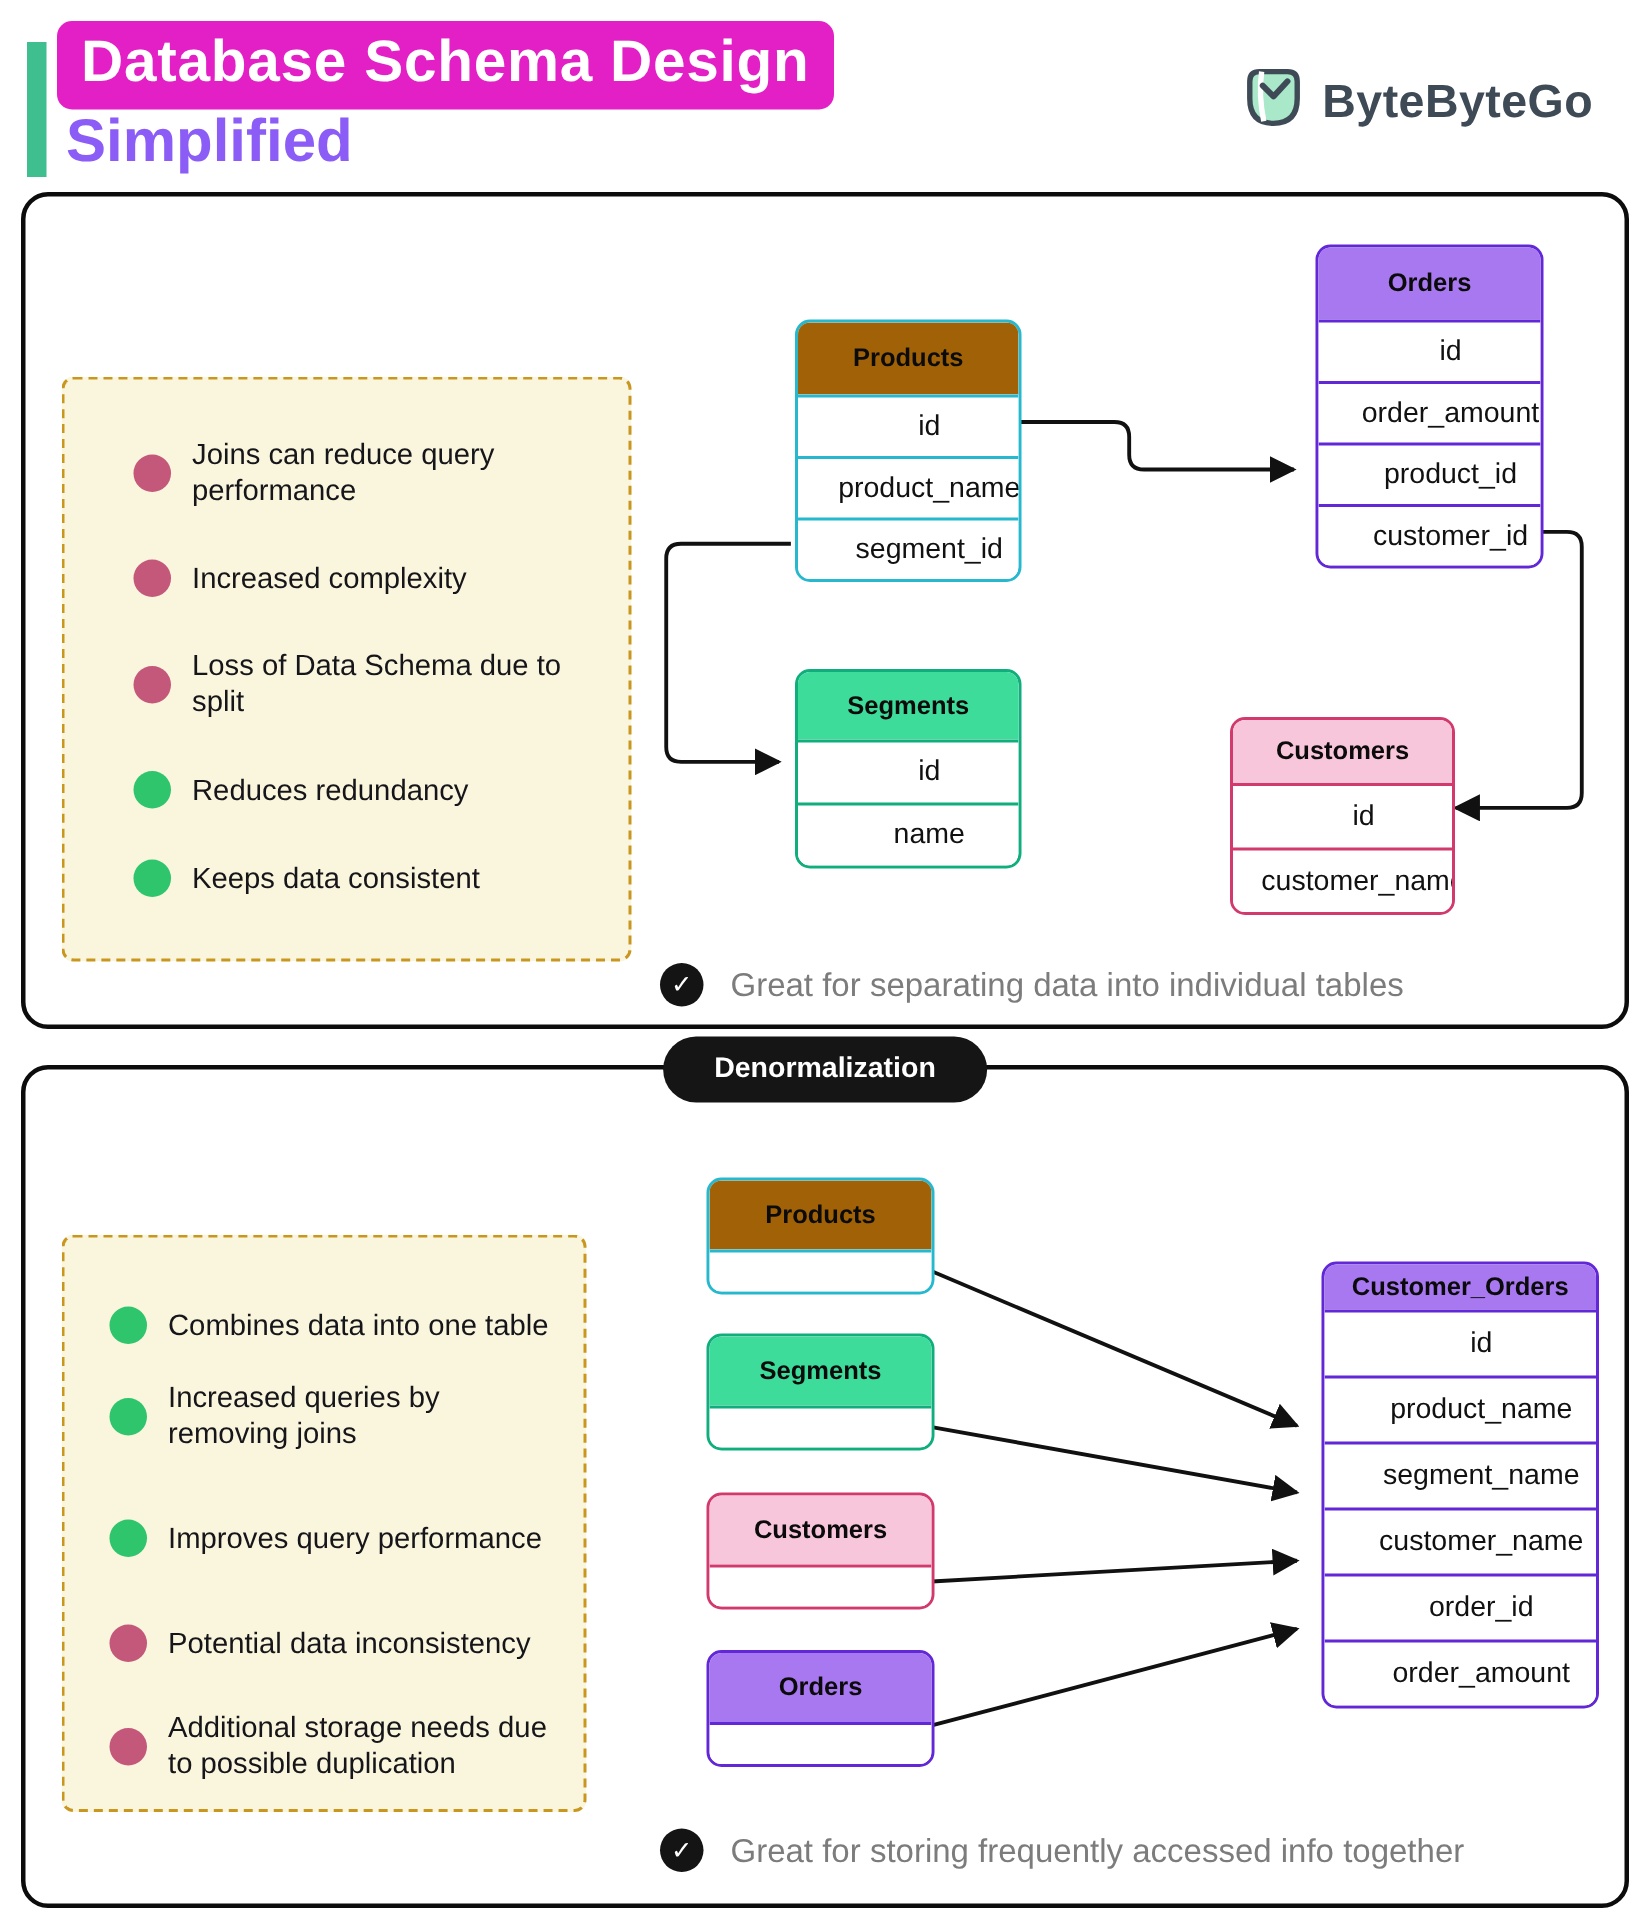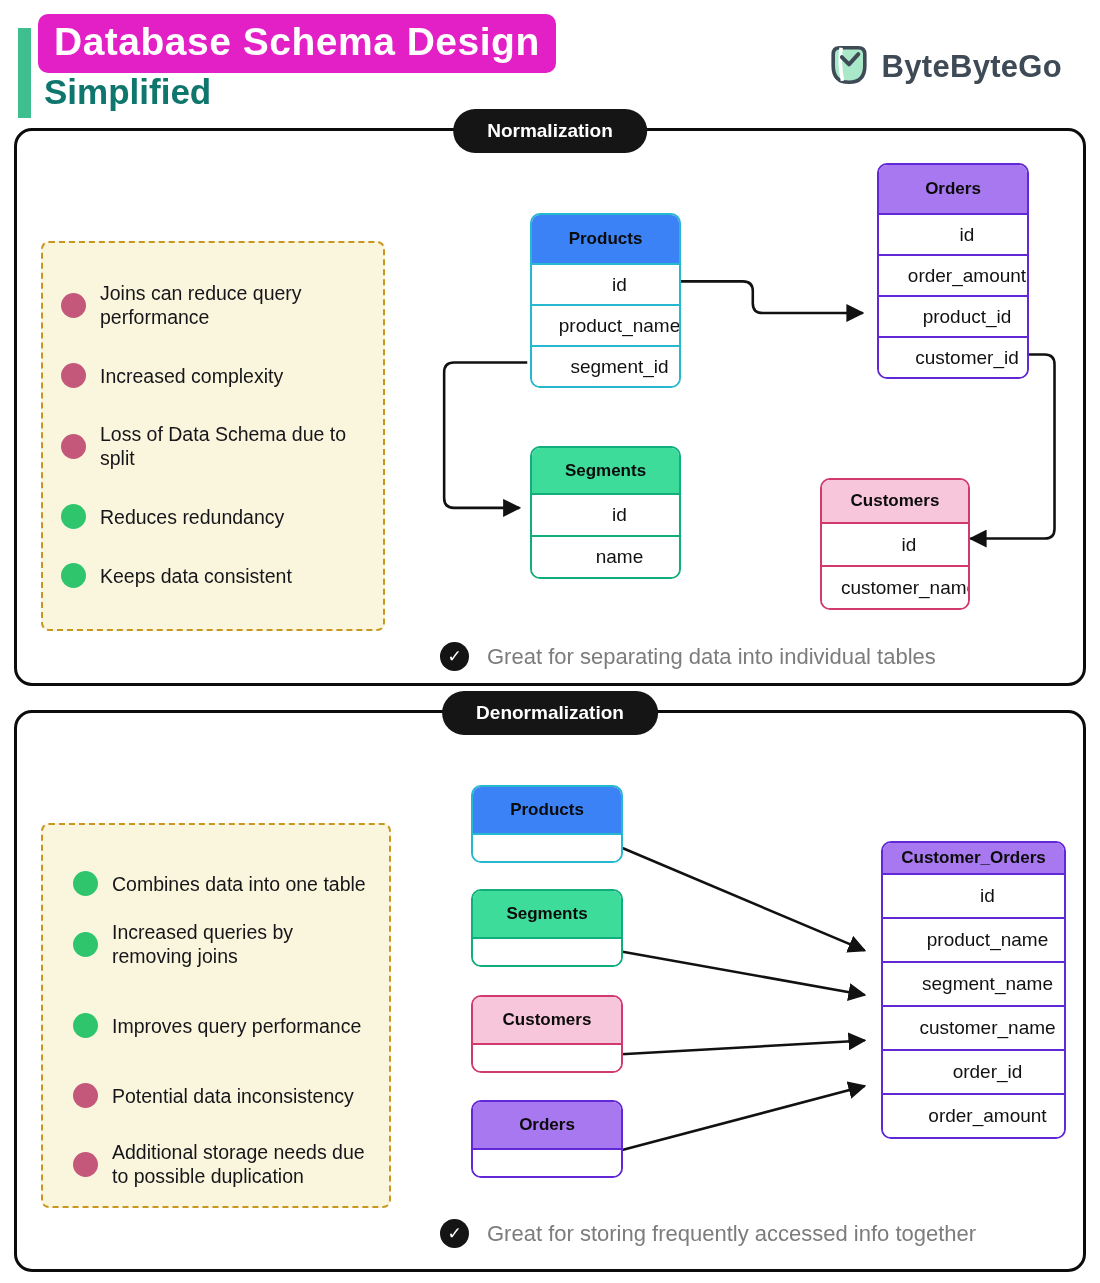--- a/index.html
+++ b/index.html
@@ -9,60 +9,60 @@
     font-family:"Liberation Sans","DejaVu Sans",sans-serif;
     color:#111;
   }
 
   
   .accent-bar { position:absolute; left:18px; top:28px; width:13px; height:90px; background:#3FBE8F; }
   .title-badge {
     position:absolute; left:38px; top:14px; background:#E31FC6; color:#fff;
     font-size:39px; font-weight:700; padding:6px 16px 9px 16px; border-radius:10px; letter-spacing:0.5px;
   }
-  .subtitle { position:absolute; left:44px; top:72px; font-size:35px; font-weight:700; color:#0f766e; }
+  .subtitle { position:absolute; left:44px; top:72px; font-size:40px; font-weight:700; color:#8b5cf6; }
   .brand { position:absolute; right:38px; top:42px; display:flex; align-items:center; gap:10px; }
   .brand-name { font-size:31px; font-weight:700; color:#3E4A55; letter-spacing:0.3px; }
 
   
   .panel {
     position:absolute; left:14px; width:1072px; border:3px solid #0c0c0c; border-radius:18px; background:#fff;
   }
   #panel-norm { top:128px; height:558px; }
   #panel-denorm { top:710px; height:562px; }
   .pill {
     position:absolute; top:-22px; left:50%; transform:translateX(-50%);
     background:#151515; color:#fff; font-size:19px; font-weight:700;
     padding:11px 34px; border-radius:24px; white-space:nowrap;
   }
 
   
   .note-box {
     position:absolute; background:#FAF6DD; border:2px dashed #C9971F; border-radius:8px;
   }
-  #note-norm { left:24px; top:110px; width:344px; height:390px; padding:38px 20px 0 18px; }
+  #note-norm { left:24px; top:120px; width:380px; height:390px; padding:38px 20px 0 46px; }
   #note-denorm { left:24px; top:110px; width:350px; height:385px; padding:46px 20px 0 30px; }
   .point { display:flex; align-items:center; gap:14px; }
   #note-norm .point + .point { margin-top:34px; }
   #note-denorm .point:nth-child(2) { margin-top:24px; }
   #note-denorm .point:nth-child(3) { margin-top:45px; }
   #note-denorm .point:nth-child(4) { margin-top:45px;text-align:right; }
   #note-denorm .point:nth-child(5) { margin-top:32px; }
   .dot { width:25px; height:25px; border-radius:50%; flex:0 0 25px; }
   .dot.con { background:#C4587B; }
   .dot.pro { background:#2FC56D; }
   .point-text { font-size:19.5px; line-height:24px; color:#16161a; }
 
   
   .etable { position:absolute; border-radius:10px; border-style:solid; border-width:2px; background:#fff; overflow:hidden; }
   .etable .thead { display:flex; align-items:center; justify-content:center; font-weight:700; font-size:17px; color:#0b0b0b; }
   .etable .trow { display:flex; align-items:center; justify-content:center; font-size:19px; color:#111; background:#fff; border-top-style:solid; border-top-width:2px;padding-left:28px; }
 
   .theme-cyan   { border-color:#25B8CE; }
-  .theme-cyan .thead { background:#3b82f6; }
+  .theme-cyan .thead { background:#a16207; }
   .theme-cyan .trow  { border-top-color:#25B8CE; }
   .theme-green  { border-color:#0FAE7C; }
   .theme-green .thead { background:#3DDC9B; }
   .theme-green .trow  { border-top-color:#0FAE7C; }
   .theme-pink   { border-color:#D23A6E; }
   .theme-pink .thead { background:#F8C6DA; }
   .theme-pink .trow  { border-top-color:#D23A6E; }
   .theme-purple { border-color:#6227D6; }
   .theme-purple .thead { background:#A878F0; }
   .theme-purple .trow  { border-top-color:#6227D6; }
@@ -109,21 +109,20 @@
     <svg width="46" height="46" viewBox="0 0 64 64">
       <path d="M10 17 Q10 8 19 8 L45 8 Q54 8 54 17 L54 33 Q54 56 32 56 Q10 56 10 33 Z" fill="#A9E8C9" stroke="#3E4A55" stroke-width="5" stroke-linejoin="round"></path>
       <path d="M21 8 Q18 30 23 54" stroke="#ffffff" stroke-width="5" fill="none"></path>
       <path d="M22 21 L32 31 L45 17" fill="none" stroke="#3E4A55" stroke-width="5.5" stroke-linecap="round" stroke-linejoin="round"></path>
     </svg>
   </span>
   <span class="brand-name">ByteByteGo</span>
 </div>
 
 <div class="panel" id="panel-norm">
-  <div class="pill">Normalization</div>
 
   <div class="note-box" id="note-norm">
     <div class="point">
       <span class="dot con"></span>
       <span class="point-text">Joins can reduce query performance</span>
     </div>
     <div class="point">
       <span class="dot con"></span>
       <span class="point-text">Increased complexity</span>
     </div>

